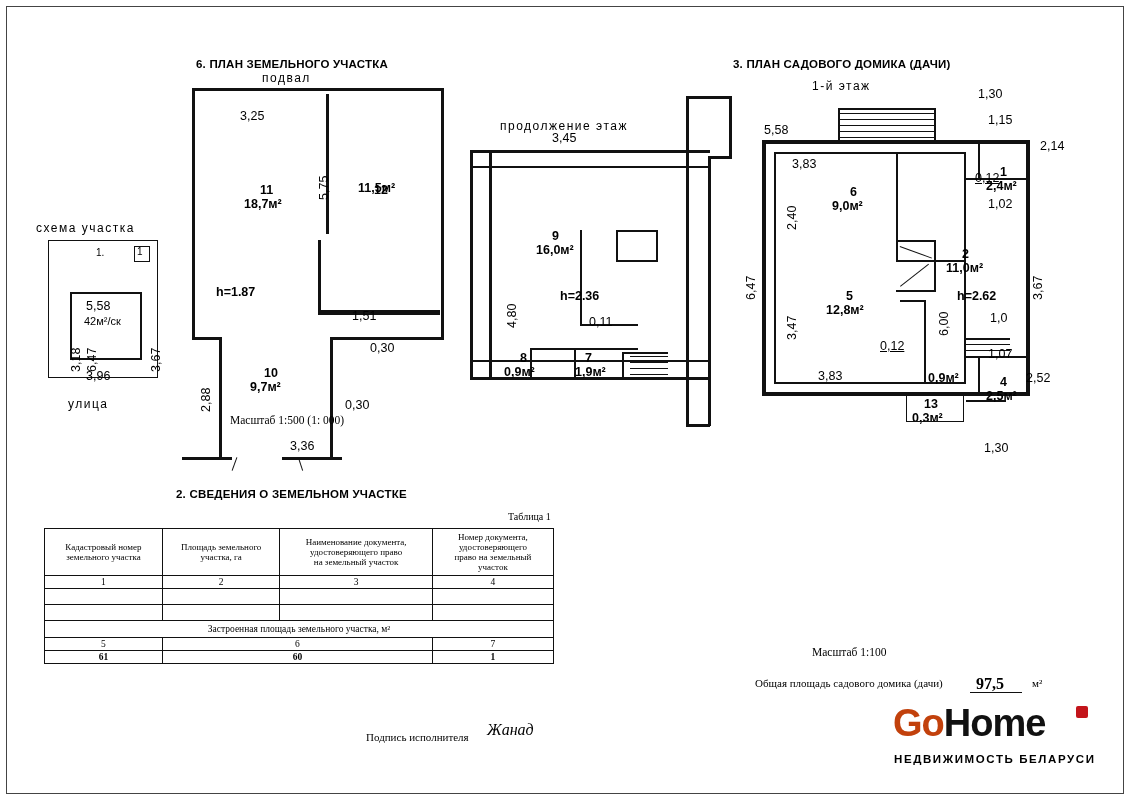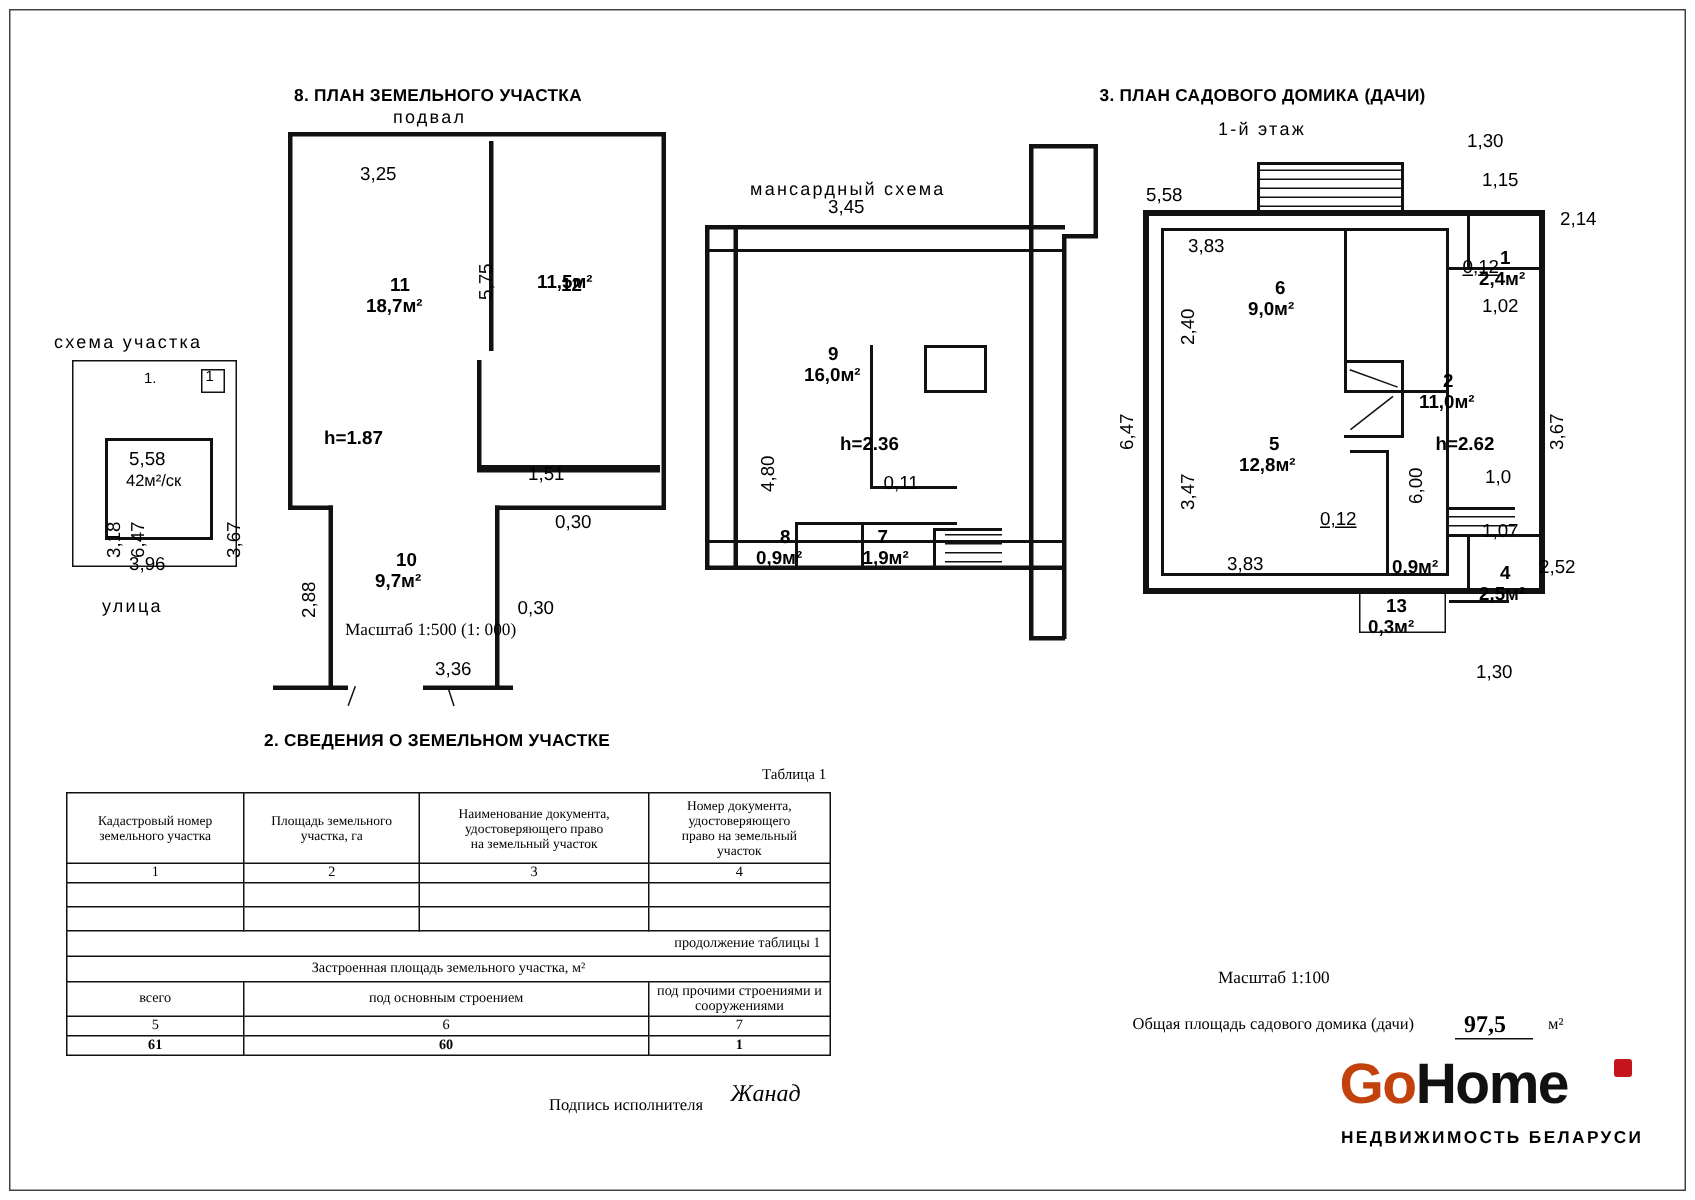--- a/index.html
+++ b/index.html
@@ -23,21 +23,21 @@
   .logo-go{color:#c2410c;}
   .logo-home{color:#111;}
 </style>
 </head>
 <body>
 
 <div id="sheet">
 
   <div class="outer-border"></div>
 
-  <div class="t title" style="left:196px;top:58px;">8. ПЛАН ЗЕМЕЛЬНОГО УЧАСТКА</div>
+  <div class="t title" style="left:196px;top:58px;">6. ПЛАН ЗЕМЕЛЬНОГО УЧАСТКА</div>
   <div class="t sub" style="left:262px;top:72px;">подвал</div>
 
   <div class="t sub" style="left:36px;top:222px;font-size:12px;">схема участка</div>
   <div class="thin" style="left:48px;top:240px;width:108px;height:136px;"></div>
   <div class="thin" style="left:134px;top:246px;width:14px;height:14px;"></div>
   <div class="t" style="left:137px;top:247px;font-size:10px;">1</div>
   <div class="t" style="left:96px;top:248px;font-size:10px;">1.</div>
 
   <div class="ln" style="left:70px;top:292px;width:72px;height:2px;"></div>
   <div class="ln" style="left:70px;top:292px;width:2px;height:68px;"></div>
@@ -80,21 +80,21 @@
   <div class="t num" style="left:264px;top:367px;">10</div>
   <div class="t area" style="left:250px;top:381px;">9,7м²</div>
   <div class="t dim vert" style="left:200px;top:412px;">2,88</div>
   <div class="t dim" style="left:345px;top:399px;">0,30</div>
   <div class="t dim" style="left:290px;top:440px;">3,36</div>
   <div class="t" style="left:230px;top:414px;font-size:11.5px;font-family:'Liberation Serif',serif;">Масштаб 1:500 (1: 000)</div>
 
   <div class="ln" style="left:234px;top:457px;width:1px;height:14px;transform:rotate(20deg);"></div>
   <div class="ln" style="left:300px;top:457px;width:1px;height:14px;transform:rotate(-18deg);"></div>
 
-  <div class="t sub" style="left:500px;top:120px;">мансардный схема</div>
+  <div class="t sub" style="left:500px;top:120px;">продолжение этаж</div>
 
   <div class="ln" style="left:470px;top:150px;width:240px;height:3px;"></div>
   <div class="ln" style="left:470px;top:150px;width:3px;height:230px;"></div>
   <div class="ln" style="left:470px;top:377px;width:240px;height:3px;"></div>
   <div class="ln" style="left:489px;top:150px;width:3px;height:230px;"></div>
   <div class="ln" style="left:470px;top:166px;width:240px;height:2px;"></div>
   <div class="ln" style="left:470px;top:360px;width:240px;height:2px;"></div>
 
   <div class="ln" style="left:686px;top:96px;width:3px;height:330px;"></div>
   <div class="ln" style="left:686px;top:96px;width:46px;height:3px;"></div>
@@ -240,30 +240,21 @@
       <td></td>
       <td></td>
     </tr>
     <tr>
       <td style="height:13px;"></td>
       <td></td>
       <td></td>
       <td></td>
     </tr>
     <tr>
-      <td colspan="4" style="text-align:right;padding-right:6px;height:14px;">продолжение таблицы 1</td>
-    </tr>
-    <tr>
       <td colspan="4" style="height:14px;margin-left:36px;">Застроенная площадь земельного участка, м²</td>
-    </tr>
-    <tr>
-      <td>всего</td>
-      <td colspan="2">под основным строением</td>
-      <td style="white-space:pre-line;">под прочими строениями и
-сооружениями</td>
     </tr>
     <tr>
       <td>5</td>
       <td colspan="2">6</td>
       <td>7</td>
     </tr>
     <tr>
       <td style="font-weight:bold;">61</td>
       <td colspan="2" style="font-weight:bold;">60</td>
       <td style="font-weight:bold;">1</td>

